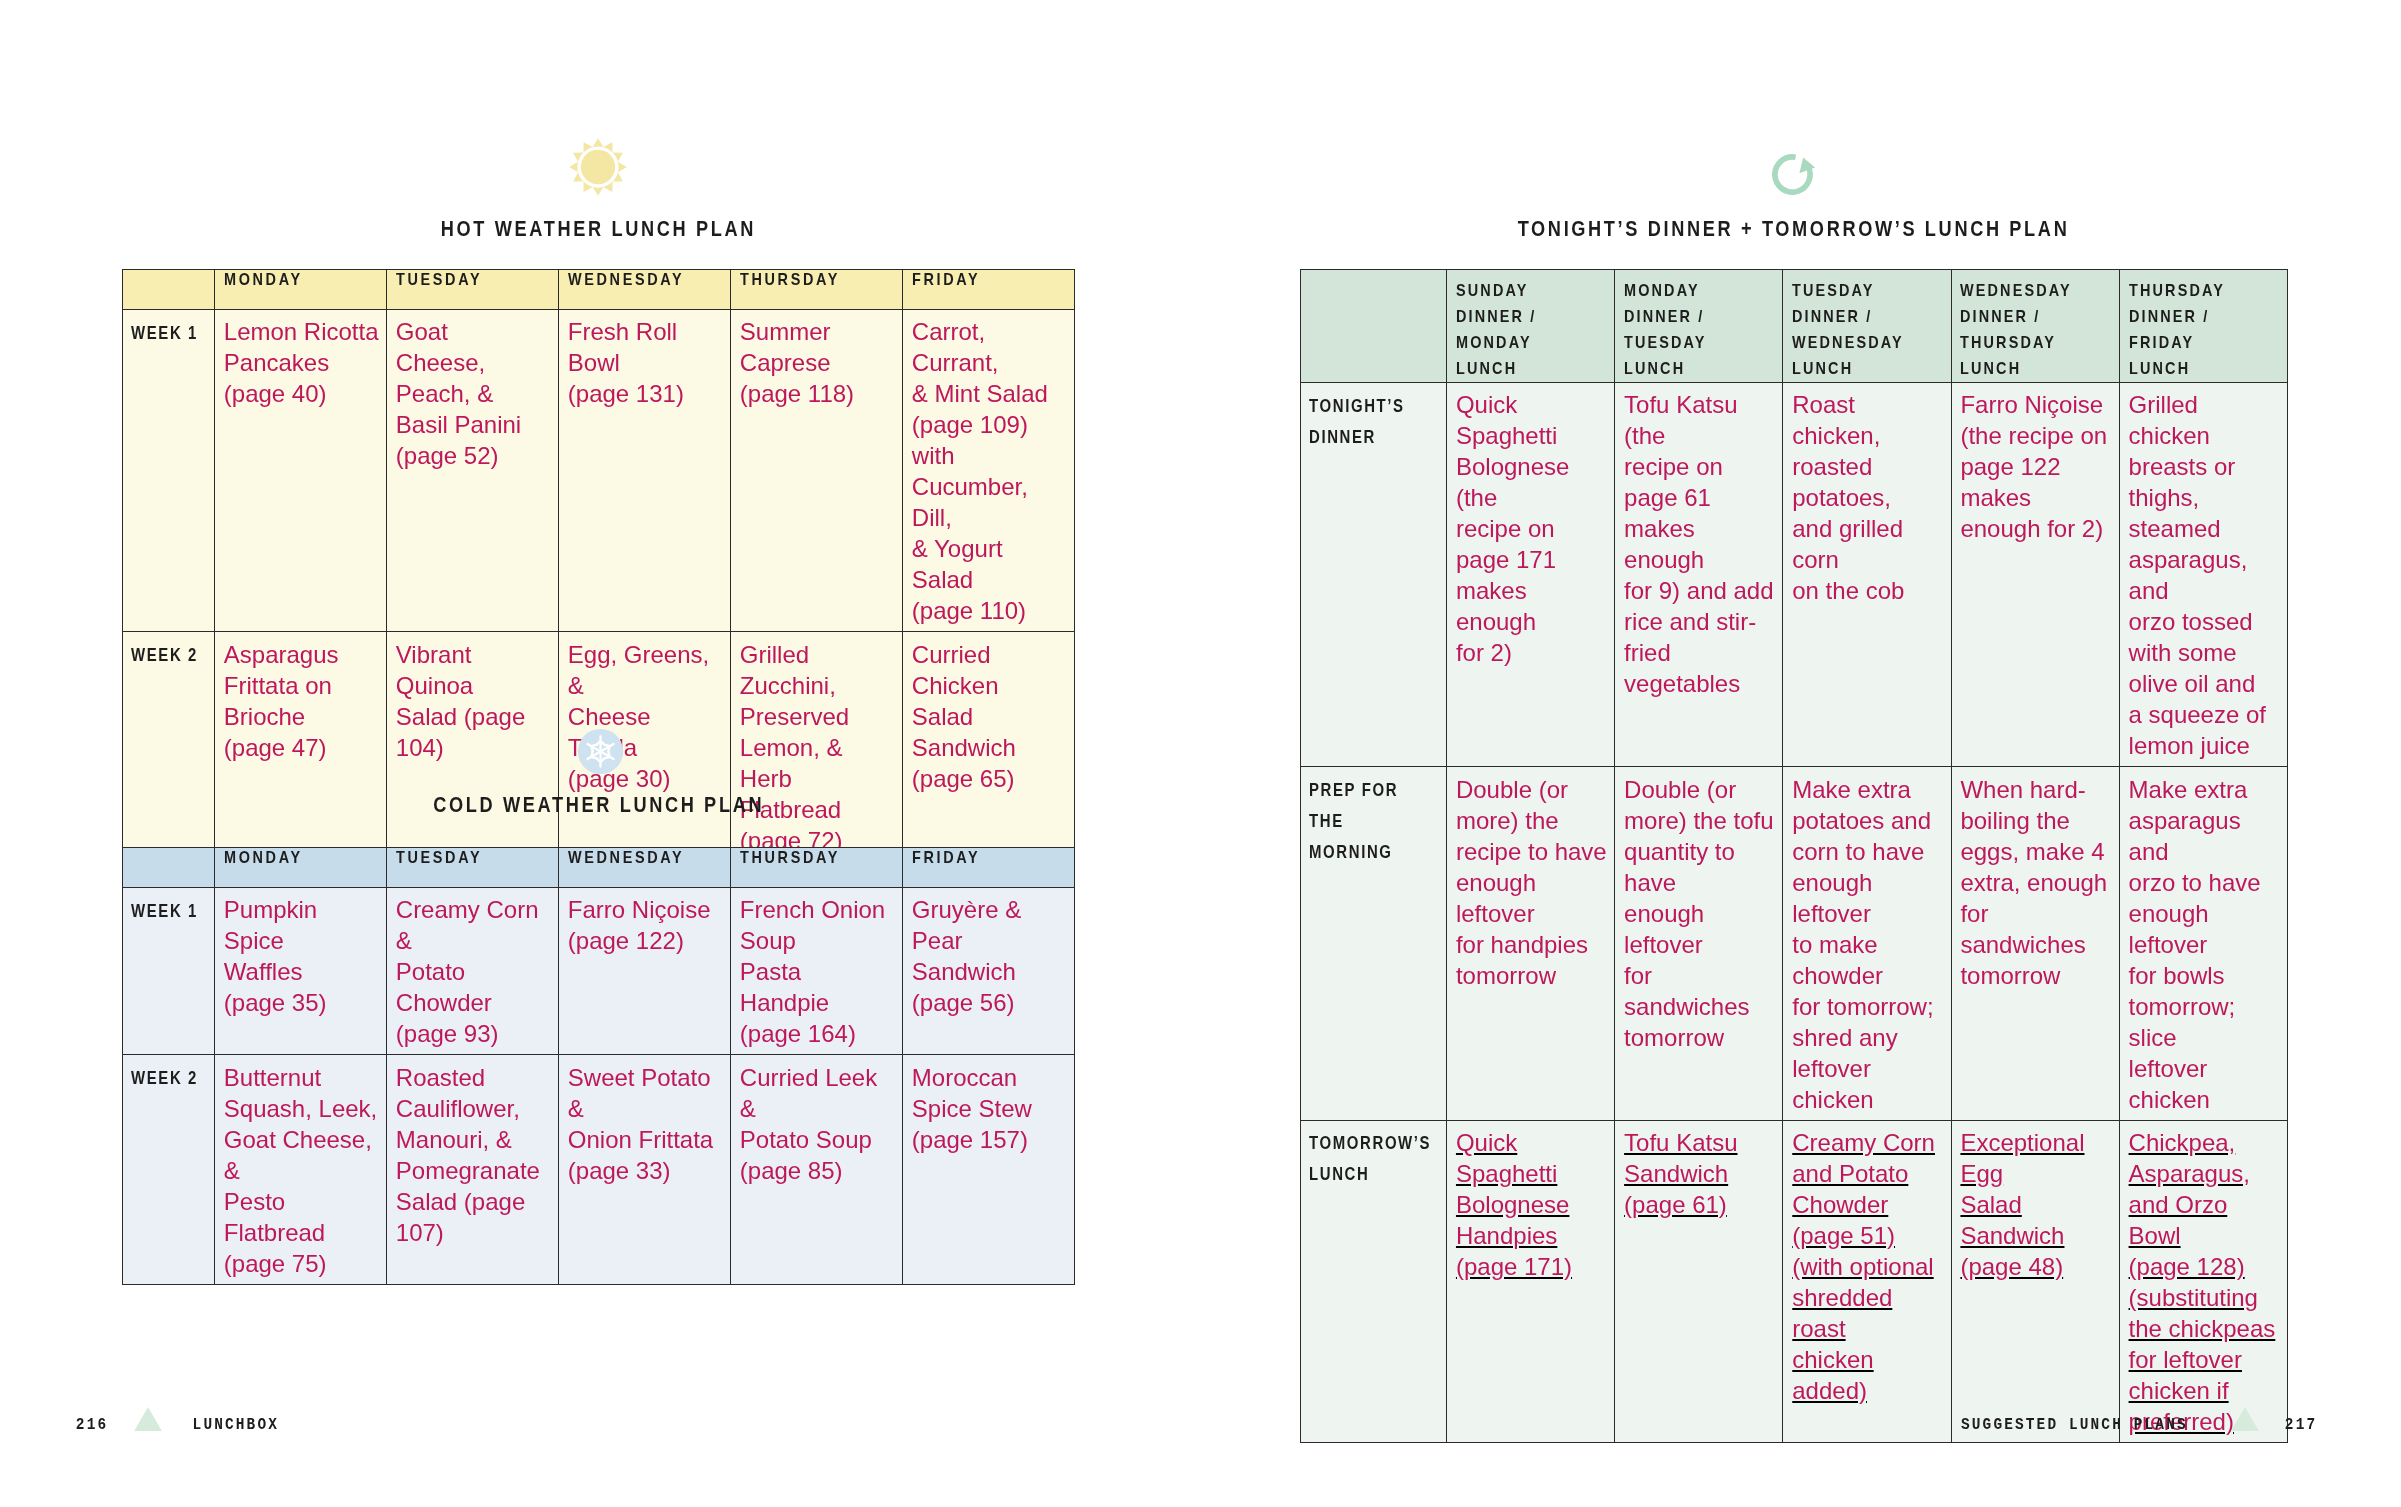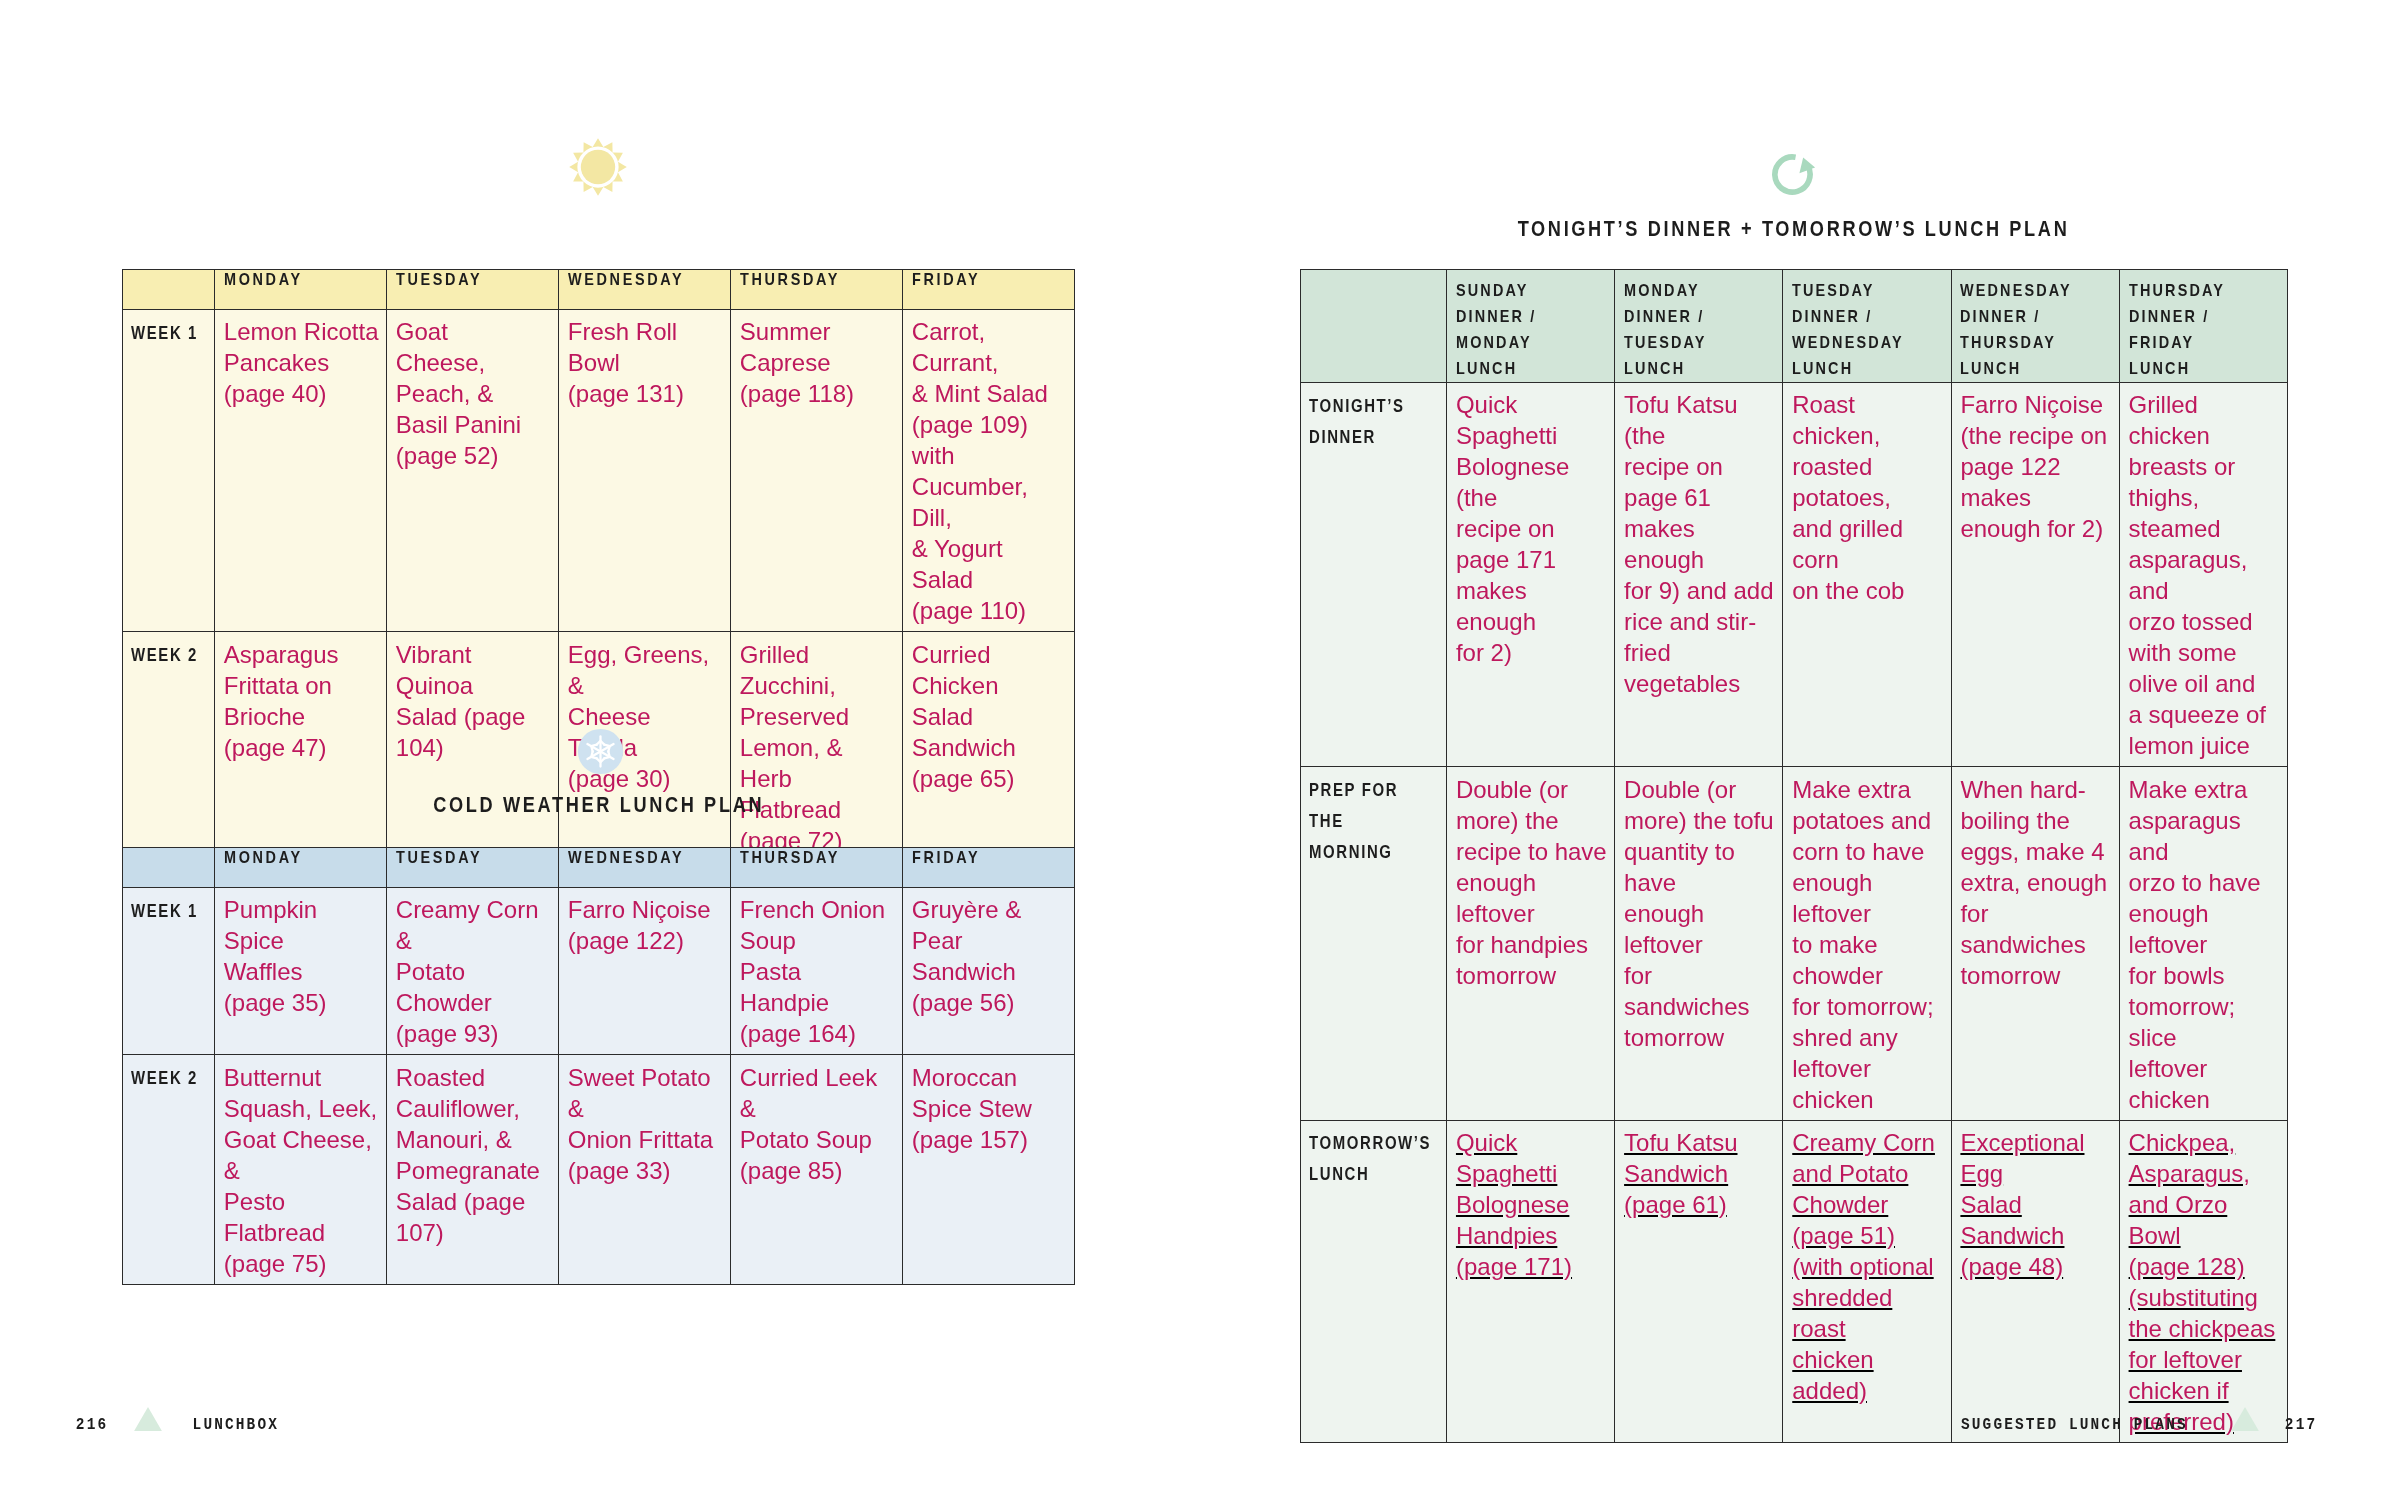--- a/index.html
+++ b/index.html
@@ -80,20 +80,23 @@
   <section class="page left">
 
     <div class="icon-box" style="left:568px; top:137px;">
       <svg width="60" height="60" viewBox="0 0 96 96">
         <polygon fill="#f3e7a3" points="94,48 79.9,56.5 87.8,71 71.3,71.3 71,87.8 56.5,79.9 48,94 39.5,79.9 25,87.8 24.7,71.3 8.2,71 16.1,56.5 2,48 16.1,39.5 8.2,25 24.7,24.7 25,8.2 39.5,16.1 48,2 56.5,16.1 71,8.2 71.3,24.7 87.8,25 79.9,39.5"></polygon>
         <circle cx="48" cy="48" r="33" fill="#ffffff"></circle>
         <circle cx="48" cy="48" r="27.5" fill="#f3e7a3"></circle>
       </svg>
     </div>
 
+    <h2 class="plan-title" style="left:122px; top:217px; width:953px;">
+      <span class="cond">HOT WEATHER LUNCH PLAN</span>
+    </h2>
 
     <table class="plan-table hot-table">
       <colgroup>
           <col class="wk-col">
           <col class="dayL-col">
           <col class="dayL-col">
           <col class="dayL-col">
           <col class="dayL-col">
           <col class="dayL-col">
         </colgroup>

